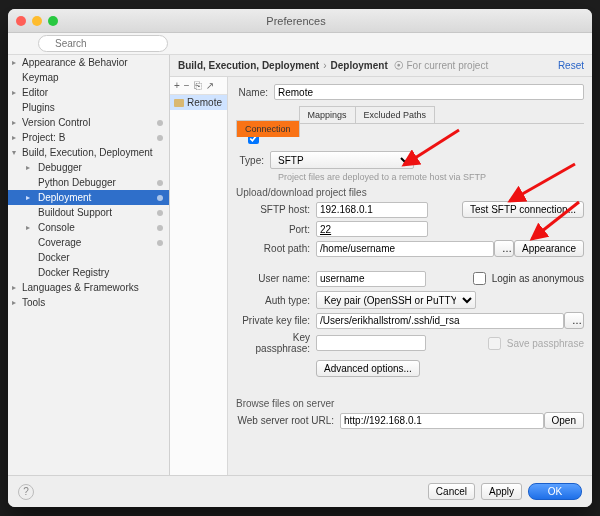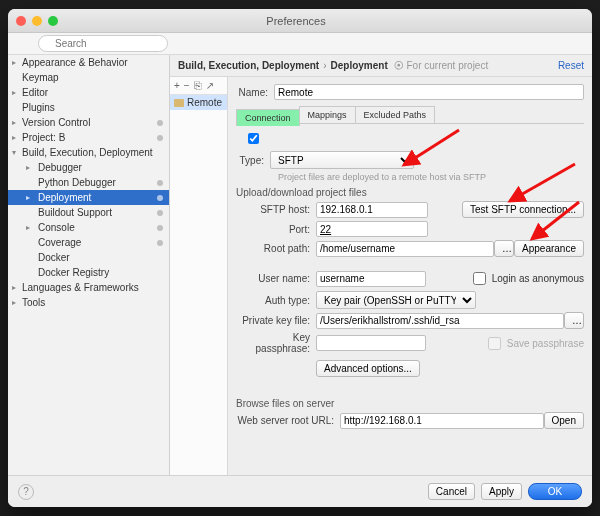--- a/index.html
+++ b/index.html
@@ -36,21 +36,21 @@
 .server .fldicon { width: 10px; height: 8px; background: #d9b872; border-radius: 1px; }
 .form { flex: 1; overflow: auto; padding: 4px 8px 0 8px; position: relative; }
 .row { display: flex; align-items: center; margin: 3px 0; }
 .lbl { width: 80px; text-align: right; padding-right: 6px; color: #444; }
 .lbl.short { width: 76px; }
 .txt, select { font-size: 10px; padding: 1px 3px; border: 1px solid #bfbfbf; border-radius: 2px; background: #fff; height: 16px; }
 .txt.wide { flex: 1; }
 select { height: 18px; background: linear-gradient(#fff,#eee); }
 .tabs { display: flex; border-bottom: 1px solid #c9c9c9; margin-top: 6px; }
 .tab { font-size: 9px; padding: 3px 8px; border: 1px solid #c9c9c9; border-bottom: none; background: #efefef; margin-right: -1px; cursor: pointer; }
-.tab.active { background: #86efac; position: relative; top: 3px; }
+.tab.active { background: #f97316; position: relative; top: 14px; }
 .chk { display: flex; align-items: center; gap: 4px; margin: 6px 0 4px 8px; }
 .chk input { width: 11px; height: 11px; }
 .hintline { color: #9a9a9a; font-size: 9px; margin-left: 86px; margin-bottom: 5px; }
 .section { font-size: 10px; color: #555; margin-top: 4px; margin-bottom: 3px; }
 .btn { font-size: 10px; padding: 2px 7px; border: 1px solid #b8b8b8; border-radius: 3px; background: linear-gradient(#ffffff,#ededed); cursor: pointer; white-space: nowrap; }
 .btn.primary { background: linear-gradient(#5aa0ff,#1e6fe8); color: #fff; border-color: #1a5fca; border-radius: 8px; }
 .footer { height: 32px; border-top: 1px solid #d2d2d2; display: flex; align-items: center; padding: 0 10px; background: #eeeeee; }
 .footer .help { width: 16px; height: 16px; border: 1px solid #bbb; border-radius: 50%; font-size: 10px; color: #888; display: flex; align-items: center; justify-content: center; }
 .footer .spacer { flex: 1; }
 .ellips { width: 20px; text-align: center; }

